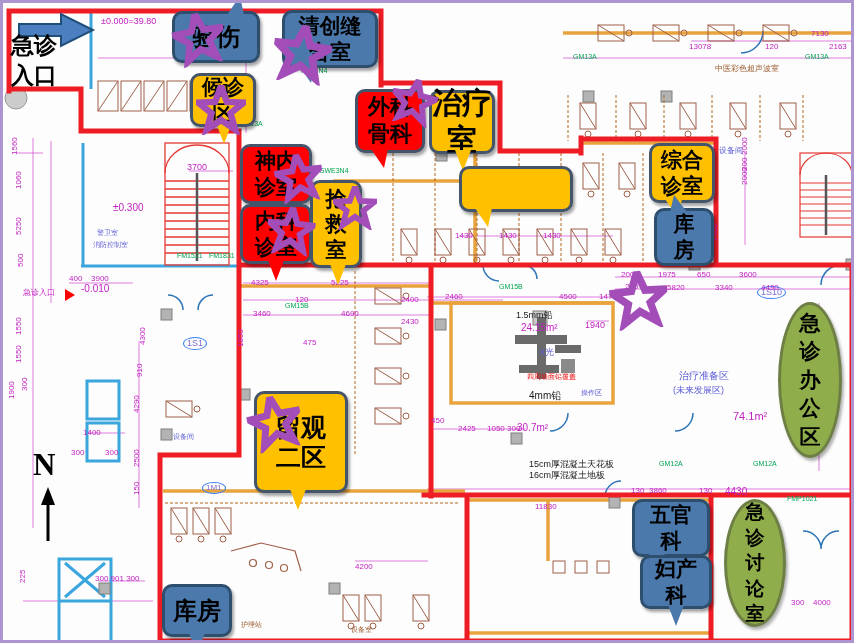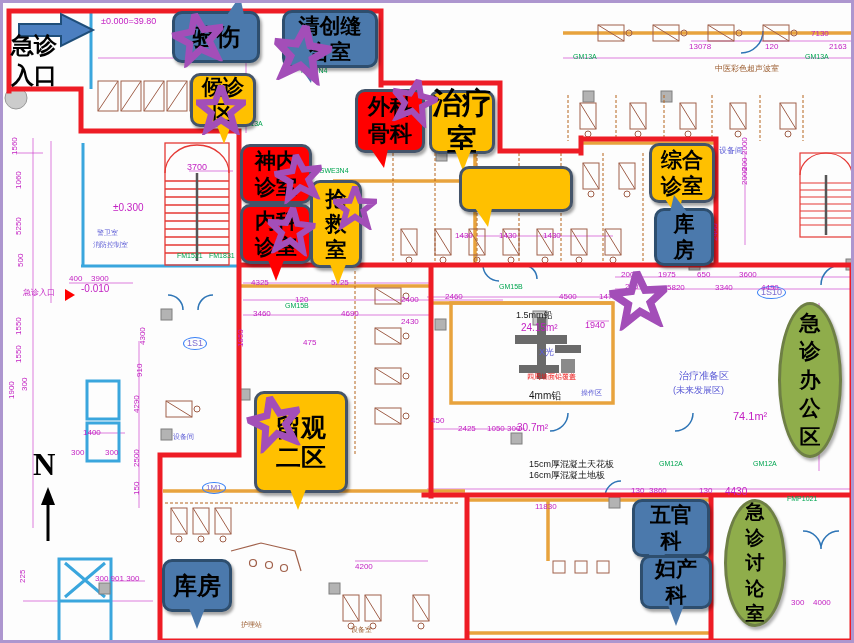--- a/index.html
+++ b/index.html
@@ -343,21 +343,21 @@
       <div class="callout orange" style="left: 646px; top: 140px; width: 66px; height: 60px; font-size: 21px;"><span>综合
 诊室</span><span class="tail tail-bl"></span></div>
       <div class="callout blue" style="left: 651px; top: 205px; width: 60px; height: 58px; font-size: 21px;"><span>库
 房</span><span class="tail tail-tl"></span></div>
       <div class="callout orange" style="left: 251px; top: 388px; width: 94px; height: 102px; font-size: 25px;"><span>留观
 二区</span><span class="tail tail-b"></span></div>
       <div class="callout blue" style="left: 629px; top: 496px; width: 78px; height: 58px; font-size: 21px;"><span>五官
 科</span><span class="tail tail-bl"></span></div>
       <div class="callout blue" style="left: 637px; top: 552px; width: 72px; height: 54px; font-size: 21px;"><span>妇产
 科</span><span class="tail tail-b"></span></div>
-      <div class="callout blue" style="left: 159px; top: 556px; width: 70px; height: 53px; font-size: 24px;"><span>库房</span><span class="tail tail-b"></span></div>
+      <div class="callout blue" style="left: 159px; top: 581px; width: 70px; height: 53px; font-size: 24px;"><span>库房</span><span class="tail tail-b"></span></div>
       <div class="gellipse" style="left: 775px; top: 299px; width: 64px; height: 156px; font-size: 21px;"><span>急
 诊
 办
 公
 区</span></div>
       <div class="gellipse" style="left: 721px; top: 496px; width: 62px; height: 128px; font-size: 19px;"><span>急
 诊
 讨
 论
 室</span></div>

